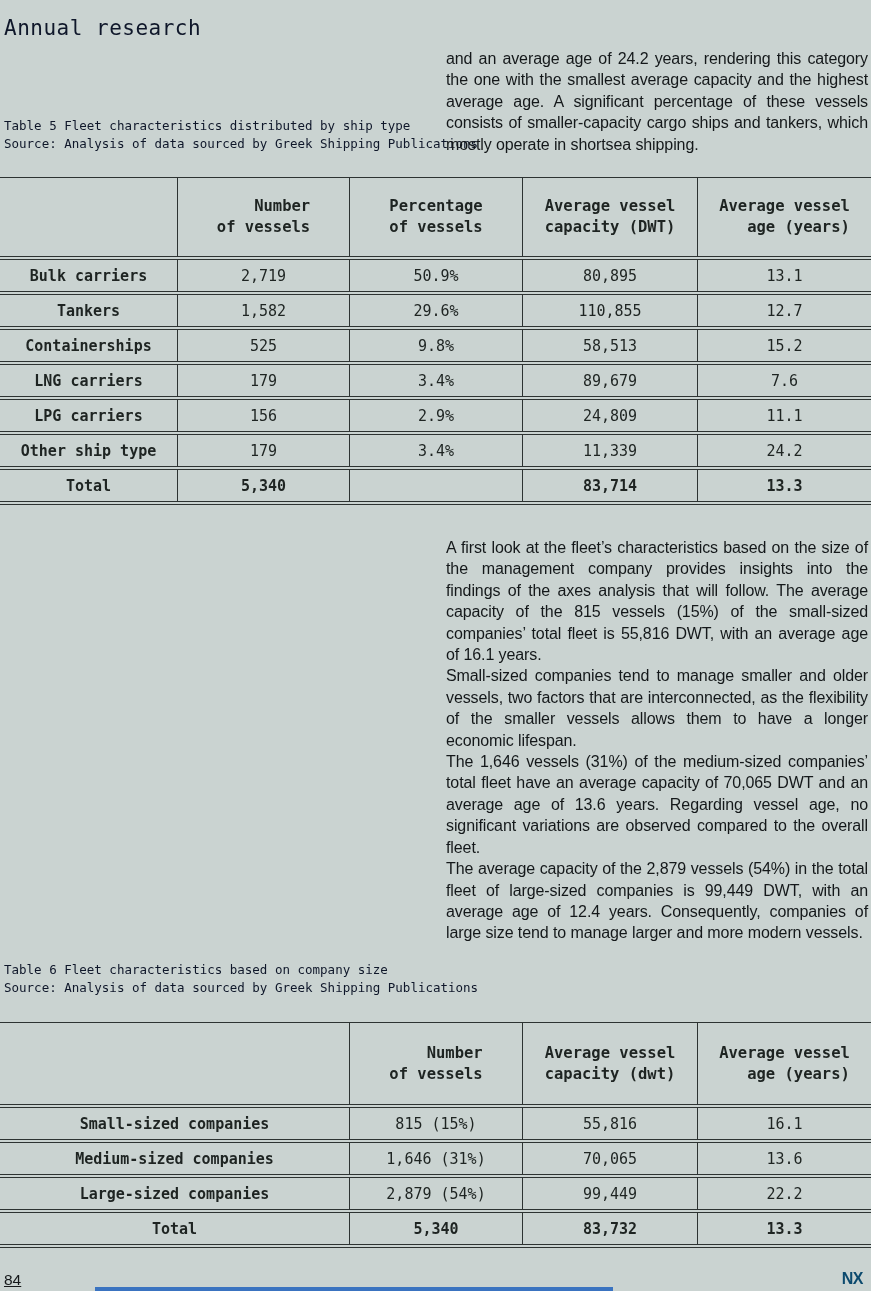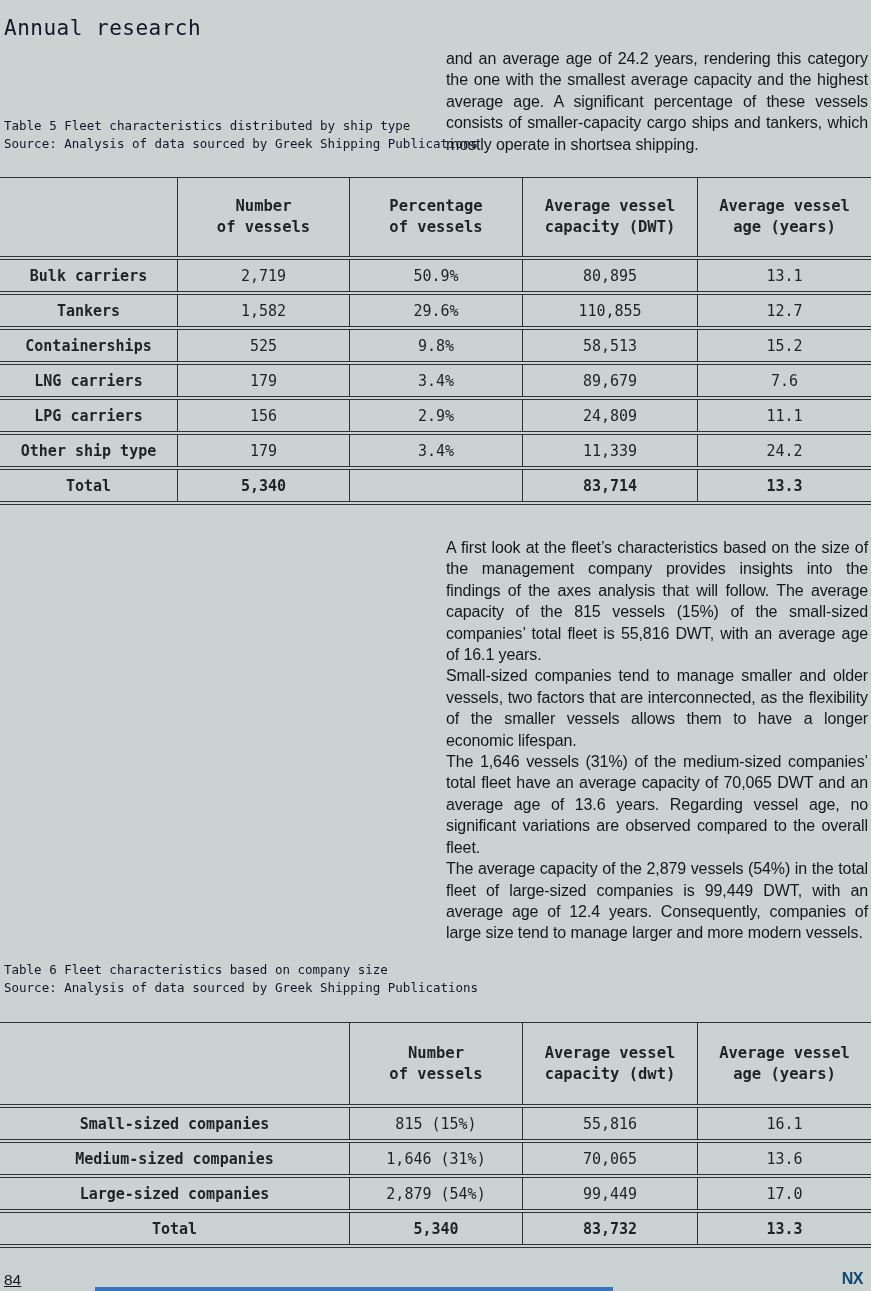--- a/index.html
+++ b/index.html
@@ -46,21 +46,21 @@
     display:grid;
     border-top:1px solid #2d3332;
     border-bottom:1px solid #2d3332;
   }
   .t5 .trow{grid-template-columns:177px 172px 173px 175px 174px;}
   .t6 .trow{grid-template-columns:349px 173px 175px 174px;}
   .trow + .trow{margin-top:2px;}
   .endrule{border-top:1px solid #2d3332;margin-top:2px;height:0;}
   .tcell{
     display:flex;align-items:center;justify-content:center;
-    text-align:center;
+    text-align:right;
     font-size:15px;height:31px;
     box-sizing:border-box;
   }
   .t5 .tcell + .tcell, .t6 .tcell + .tcell{border-left:1px solid #2d3332;}
   .hrow .tcell{height:78px;font-weight:700;font-size:15.5px;line-height:21px;}
   .t6 .hrow .tcell{height:81px;}
   .rowlabel{font-weight:700;}
   .total .tcell{font-weight:700;}
 
   .page-number{
@@ -189,21 +189,21 @@
     <div class="trow">
       <div class="tcell rowlabel">Medium-sized companies</div>
       <div class="tcell">1,646 (31%)</div>
       <div class="tcell">70,065</div>
       <div class="tcell">13.6</div>
     </div>
     <div class="trow">
       <div class="tcell rowlabel">Large-sized companies</div>
       <div class="tcell">2,879 (54%)</div>
       <div class="tcell">99,449</div>
-      <div class="tcell">17.0</div>
+      <div class="tcell">22.2</div>
     </div>
     <div class="trow total">
       <div class="tcell rowlabel">Total</div>
       <div class="tcell">5,340</div>
       <div class="tcell">83,732</div>
       <div class="tcell">13.3</div>
     </div>
     <div class="endrule"></div>
   </div>
 

